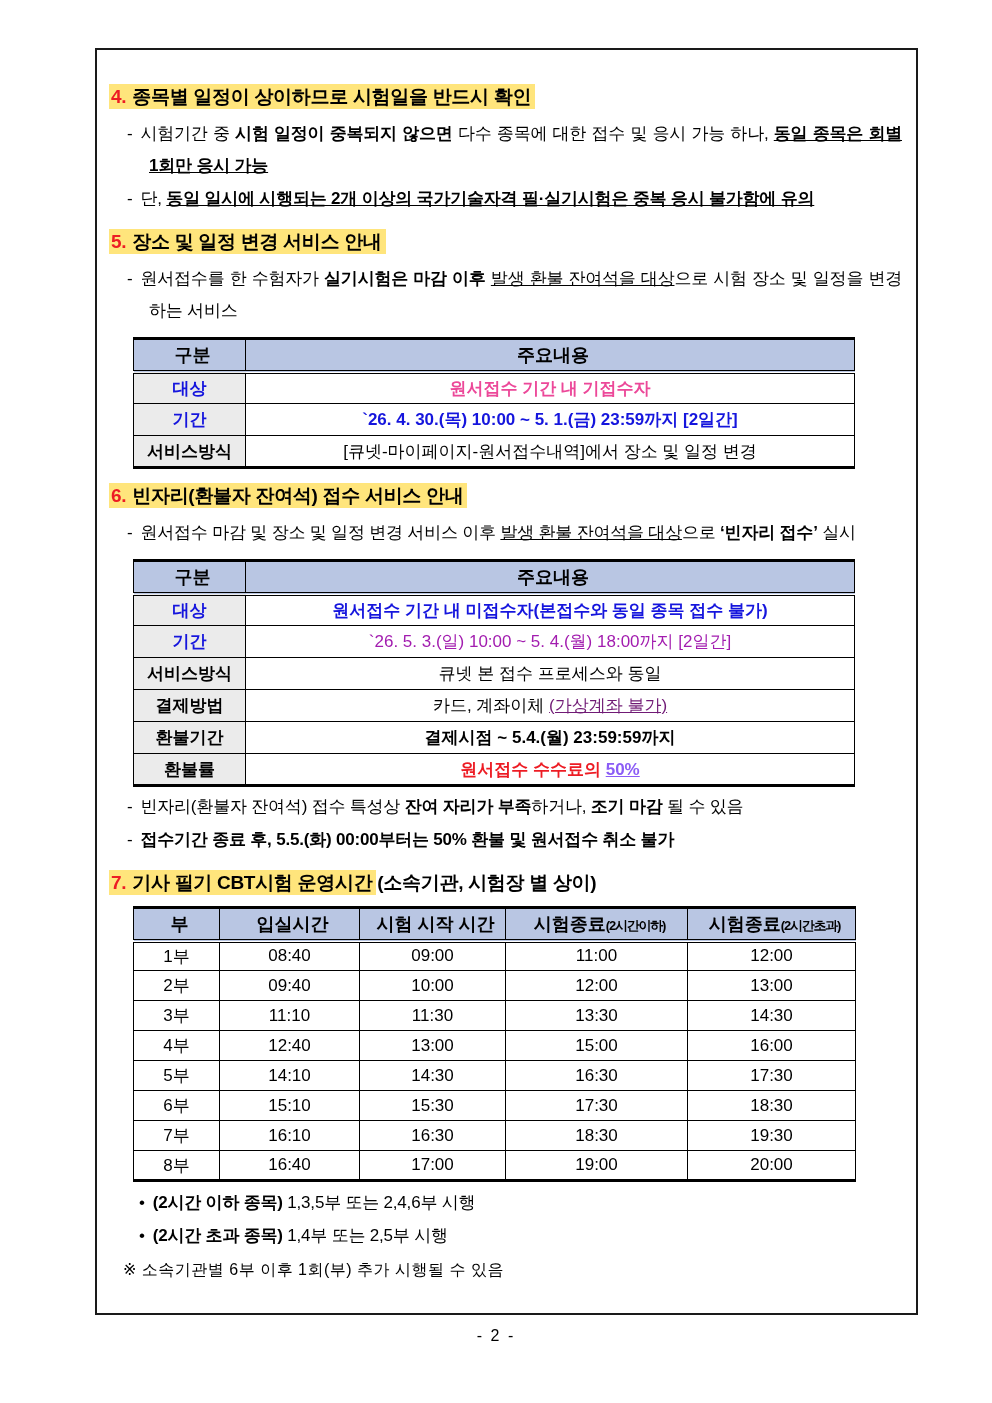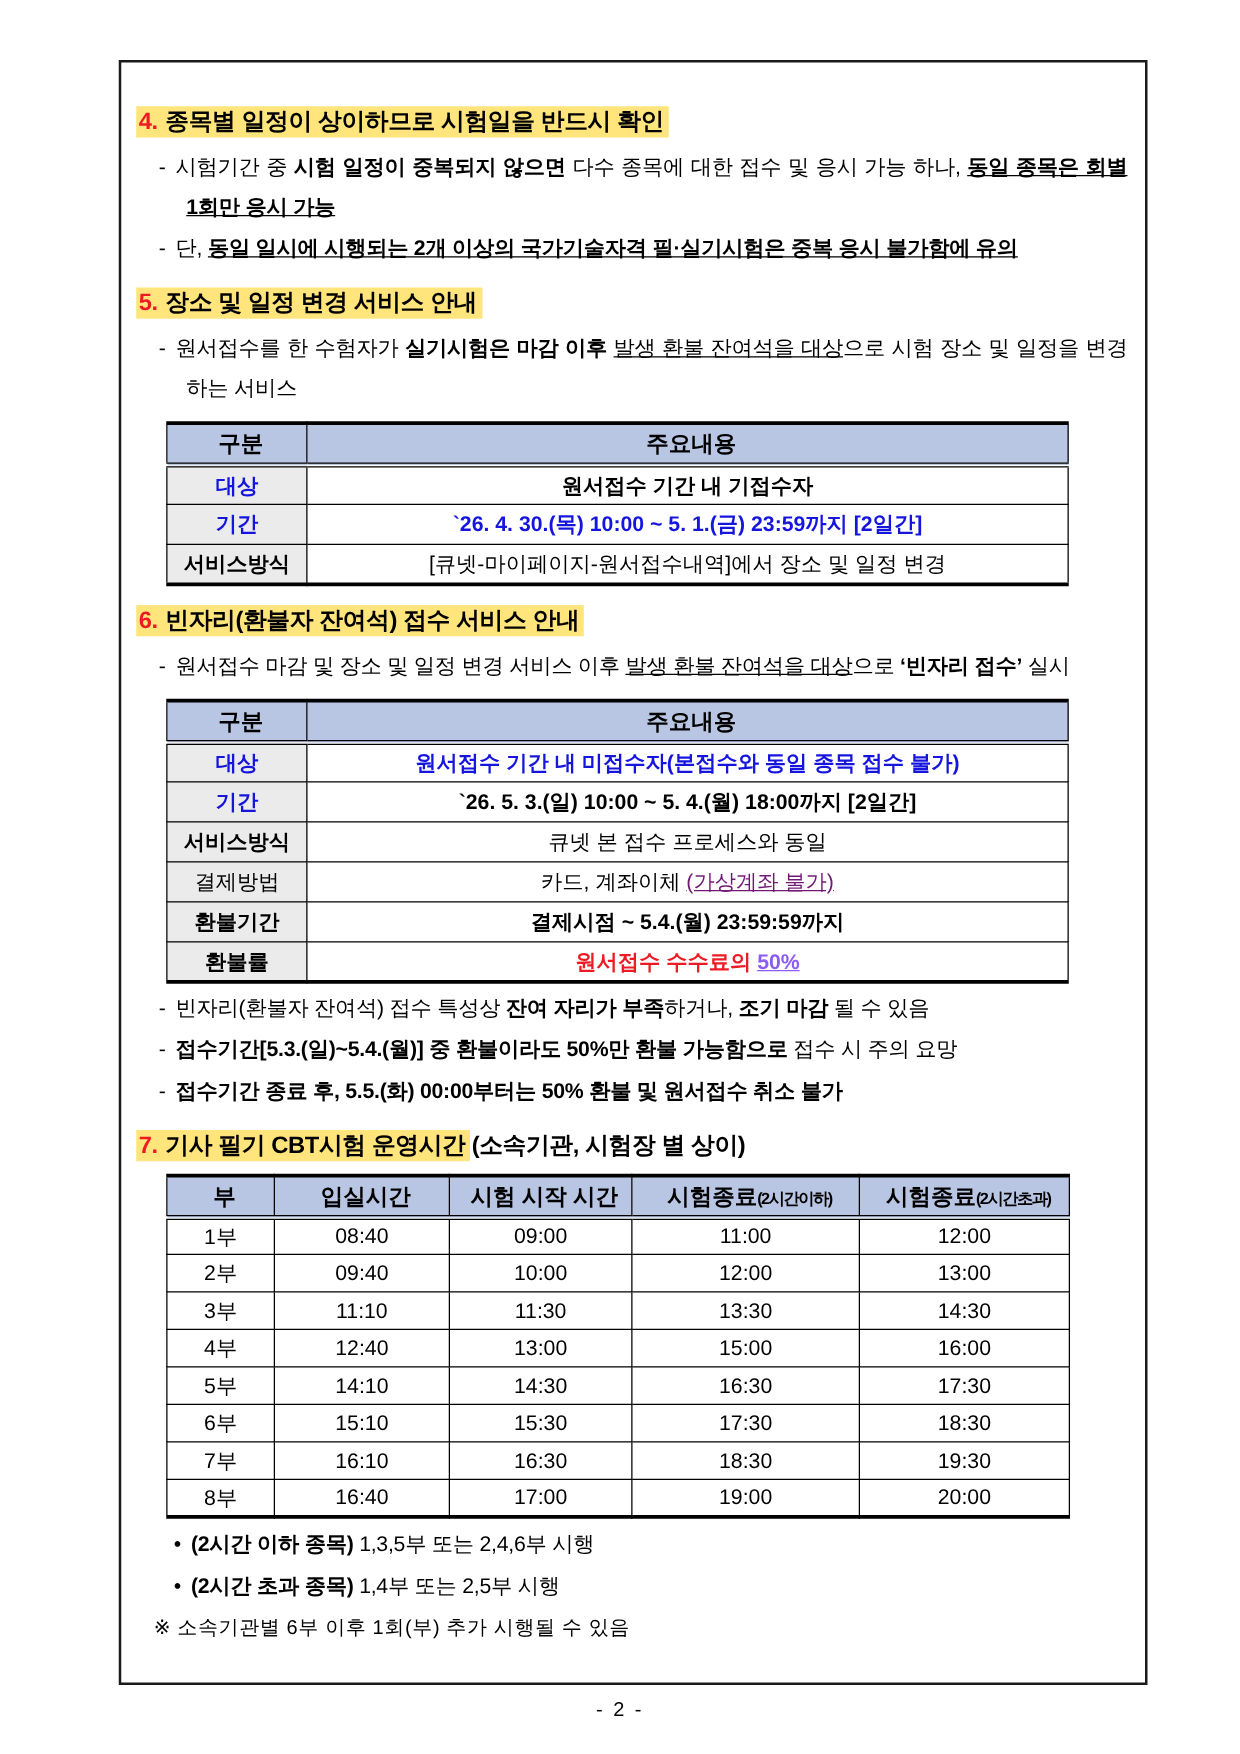--- a/index.html
+++ b/index.html
@@ -115,21 +115,21 @@
           <col class="col-label">
           <col>
         </colgroup>
       <tbody>
           <tr>
         <th>구분</th>
         <th>주요내용</th>
       </tr>
       <tr>
         <td class="label-cell"><span style="font-weight: 700; color: rgb(21, 21, 221);">대상</span></td>
-        <td><span style="font-weight: 700; color: #000000;">원서접수 기간 내 기접수자</span></td>
+        <td><span style="font-weight: 700; color: #ec4899;">원서접수 기간 내 기접수자</span></td>
       </tr>
       <tr>
         <td class="label-cell"><span style="font-weight: 700; color: rgb(21, 21, 221);">기간</span></td>
         <td><span style="font-weight: 700; color: rgb(21, 21, 221);">`26. 4. 30.(목) 10:00 ~ 5. 1.(금) 23:59까지 [2일간]</span></td>
       </tr>
       <tr>
         <td class="label-cell"><span style="font-weight: 700;">서비스방식</span></td>
         <td><span>[큐넷-마이페이지-원서접수내역]에서 장소 및 일정 변경</span></td>
       </tr>
     </tbody>
@@ -153,46 +153,43 @@
           <tr>
         <th>구분</th>
         <th>주요내용</th>
       </tr>
       <tr>
         <td class="label-cell"><span style="font-weight: 700; color: rgb(21, 21, 221);">대상</span></td>
         <td><span style="font-weight: 700; color: rgb(21, 21, 221);">원서접수 기간 내 미접수자(본접수와 동일 종목 접수 불가)</span></td>
       </tr>
       <tr>
         <td class="label-cell"><span style="font-weight: 700; color: rgb(21, 21, 221);">기간</span></td>
-        <td><span style="font-weight: 700; color: #000000;">`26. 5. 3.(일) 10:00 ~ 5. 4.(월) 18:00까지 [2일간]</span></td>
+        <td><span style="font-weight: 400; color: #a21caf;">`26. 5. 3.(일) 10:00 ~ 5. 4.(월) 18:00까지 [2일간]</span></td>
       </tr>
       <tr>
         <td class="label-cell"><span style="font-weight: 700;">서비스방식</span></td>
         <td><span>큐넷 본 접수 프로세스와 동일</span></td>
       </tr>
       <tr>
-        <td class="label-cell"><span style="font-weight: 400;">결제방법</span></td>
+        <td class="label-cell"><span style="font-weight: 700;">결제방법</span></td>
         <td><span>카드, 계좌이체 </span><span style="text-decoration: underline; color: #701a75;">(가상계좌 불가)</span></td>
       </tr>
       <tr>
         <td class="label-cell"><span style="font-weight: 700;">환불기간</span></td>
         <td><span style="font-weight: 700;">결제시점 ~ 5.4.(월) 23:59:59까지</span></td>
       </tr>
       <tr>
         <td class="label-cell"><span style="font-weight: 700;">환불률</span></td>
         <td><span style="font-weight: 700; color: rgb(237, 28, 36);">원서접수 수수료의 </span><span style="font-weight: 700; text-decoration: underline; color: #8b5cf6;">50%</span></td>
       </tr>
     </tbody>
       </table>
 
     <div class="dash-item">
       <span class="marker">-</span><span><span>빈자리(환불자 잔여석) 접수 특성상 </span><span style="font-weight: 700;">잔여 자리가 부족</span><span>하거나, </span><span style="font-weight: 700;">조기 마감</span><span> 될 수 있음</span></span>
-    </div>
-    <div class="dash-item">
-      <span class="marker">-</span><span><span style="font-weight: 700;">접수기간[5.3.(일)~5.4.(월)] 중 환불이라도 50%만 환불 가능함으로</span><span> 접수 시 주의 요망</span></span>
     </div>
     <div class="dash-item">
       <span class="marker">-</span><span><span style="font-weight: 700;">접수기간 종료 후, 5.5.(화) 00:00부터는 50% 환불 및 원서접수 취소 불가</span></span>
     </div>
   </div>
 
   <div class="sec-block">
     <div class="sec-head">
       <span class="hl"><span class="num">7.</span><span>기사 필기 CBT시험 운영시간</span></span><span class="suffix">(소속기관, 시험장 별 상이)</span>
     </div>

